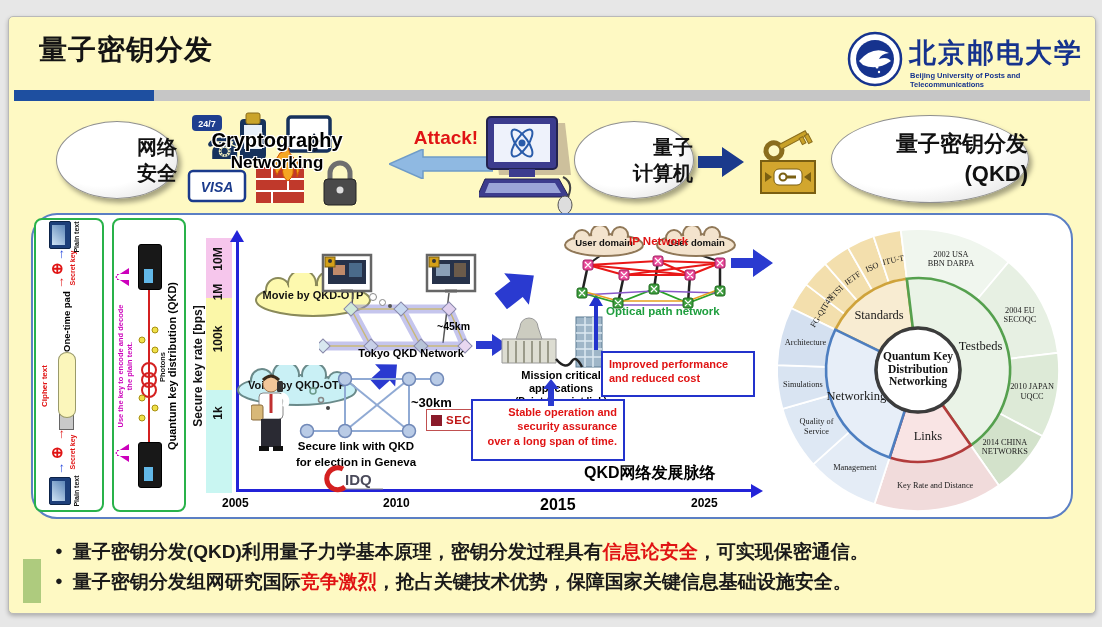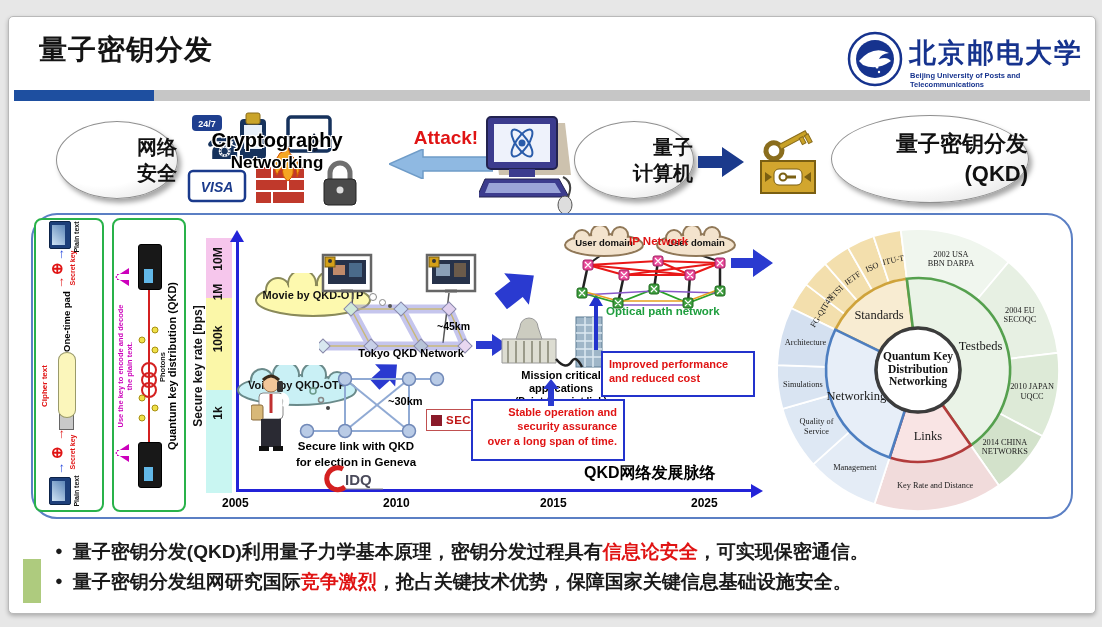--- a/index.html
+++ b/index.html
@@ -1,20 +1,20 @@
 <!DOCTYPE html>
 <html><head>
 <meta charset="utf-8">
 <style>
   html,body{margin:0;padding:0;}
   body{width:1102px;height:627px;overflow:hidden;background:#e7e7e7;font-family:"Liberation Sans",sans-serif;}
   .ab{position:absolute;}
   .b{font-weight:bold;}
   .ctr{text-align:center;}
-  .slide{left:8px;top:16px;width:1086px;height:596px;background:#ffffff;border:1px solid #b9b9b9;border-radius:5px;box-shadow:0 2px 4px rgba(0,0,0,.25);}
+  .slide{left:8px;top:16px;width:1086px;height:596px;background:#fef9c3;border:1px solid #b9b9b9;border-radius:5px;box-shadow:0 2px 4px rgba(0,0,0,.25);}
   .title{left:30px;top:14px;font-size:28px;font-weight:bold;color:#141414;letter-spacing:1px;}
   .divider-blue{left:5px;top:73px;width:140px;height:11px;background:#1e4fa0;}
   .divider-gray{left:145px;top:73px;width:936px;height:11px;background:#c6c6c6;}
   .logo-cn{font-size:27px;color:#16338e;font-weight:bold;font-family:"Liberation Serif",serif;letter-spacing:2px;}
   .logo-en{font-size:7.5px;color:#16338e;font-weight:bold;}
   .oval{border:1.5px solid #8f8f8f;border-radius:50%;background:radial-gradient(ellipse at 38% 30%,#ffffff 55%,#d9d9d9 100%);box-shadow:3px 4px 5px rgba(0,0,0,.35);display:flex;flex-direction:column;align-items:flex-end;justify-content:center;color:#111;}
   .red{color:#e01414;}
   .container{left:22px;top:196px;width:1038px;height:302px;border:2px solid #5b7fc4;border-radius:26px;background:#fff;}
   .rot-wrap{left:25px;top:495px;width:290px;height:148px;transform:rotate(-90deg);transform-origin:0 0;}
   .gbox{position:absolute;border:2px solid #29b24a;border-radius:8px;background:#fff;}
@@ -202,21 +202,21 @@
   <div class="ab rotlab" style="left:185px;top:314px;width:50px;height:16px;">100k</div>
   <div class="ab rotlab" style="left:185px;top:388px;width:50px;height:16px;">1k</div>
 
   <div class="ab" style="left:227px;top:224px;width:3px;height:251px;background:#2323d8;"></div>
   <div class="ab" style="left:221px;top:213px;width:0;height:0;border-left:7px solid transparent;border-right:7px solid transparent;border-bottom:12px solid #2323d8;"></div>
   <div class="ab" style="left:227px;top:472px;width:516px;height:3px;background:#2323d8;"></div>
   <div class="ab" style="left:742px;top:467px;width:0;height:0;border-top:7px solid transparent;border-bottom:7px solid transparent;border-left:12px solid #2323d8;"></div>
 
   <div class="ab b" style="left:213px;top:479px;font-size:12px;">2005</div>
   <div class="ab b" style="left:374px;top:479px;font-size:12px;">2010</div>
-  <div class="ab b" style="left:531px;top:479px;font-size:12px;">2015</div>
+  <div class="ab b" style="left:531px;top:479px;font-size:16px;">2015</div>
   <div class="ab b" style="left:682px;top:479px;font-size:12px;">2025</div>
   <div class="ab b" style="left:575px;top:446px;font-size:16px;">QKD网络发展脉络</div>
 
   <svg class="ab" style="left:243px;top:256px;" width="122" height="46" viewBox="0 0 122 46">
     <g stroke="#8a8a5a" stroke-width="2" fill="#fdf9ae">
       <ellipse cx="61" cy="27" rx="57" ry="16"></ellipse>
         <circle cx="26" cy="17" r="12"></circle>
         <circle cx="50" cy="11" r="14"></circle>
         <circle cx="78" cy="11" r="13"></circle>
         <circle cx="100" cy="18" r="10"></circle>
@@ -336,21 +336,21 @@
         <circle cx="112" cy="10" r="6.5"></circle>
         <circle cx="48" cy="62" r="6.5"></circle>
       <circle cx="112" cy="62" r="6.5"></circle>
         <circle cx="10" cy="62" r="6.5"></circle>
         <circle cx="140" cy="10" r="6.5"></circle>
     </g>
     <circle cx="16" cy="22" r="3" fill="none" stroke="#6a9a8a" stroke-width="1.5"></circle>
     <circle cx="24" cy="31" r="2.5" fill="none" stroke="#888" stroke-width="1.5"></circle>
     <circle cx="31" cy="39" r="2" fill="#444"></circle>
   </svg>
-  <div class="ab b" style="left:379px;top:378px;font-size:11px;">~30km</div>
+  <div class="ab b" style="left:402px;top:378px;font-size:13px;">~30km</div>
 
   <div class="ab" style="left:417px;top:392px;width:84px;height:20px;background:#fff;border:1.5px solid #c05050;display:flex;align-items:center;padding-left:4px;">
     <span style="width:11px;height:11px;background:#8a1a2a;display:inline-block;margin-right:4px;"></span>
     <span class="b" style="font-size:11.5px;color:#c01818;letter-spacing:0.5px;">SECOQC</span>
   </div>
 
   <div class="ab b ctr" style="left:252px;top:422px;width:190px;font-size:11.5px;line-height:1.35;">
     <span>Secure link with QKD</span><br>
     <span>for election in Geneva</span>
   </div>

